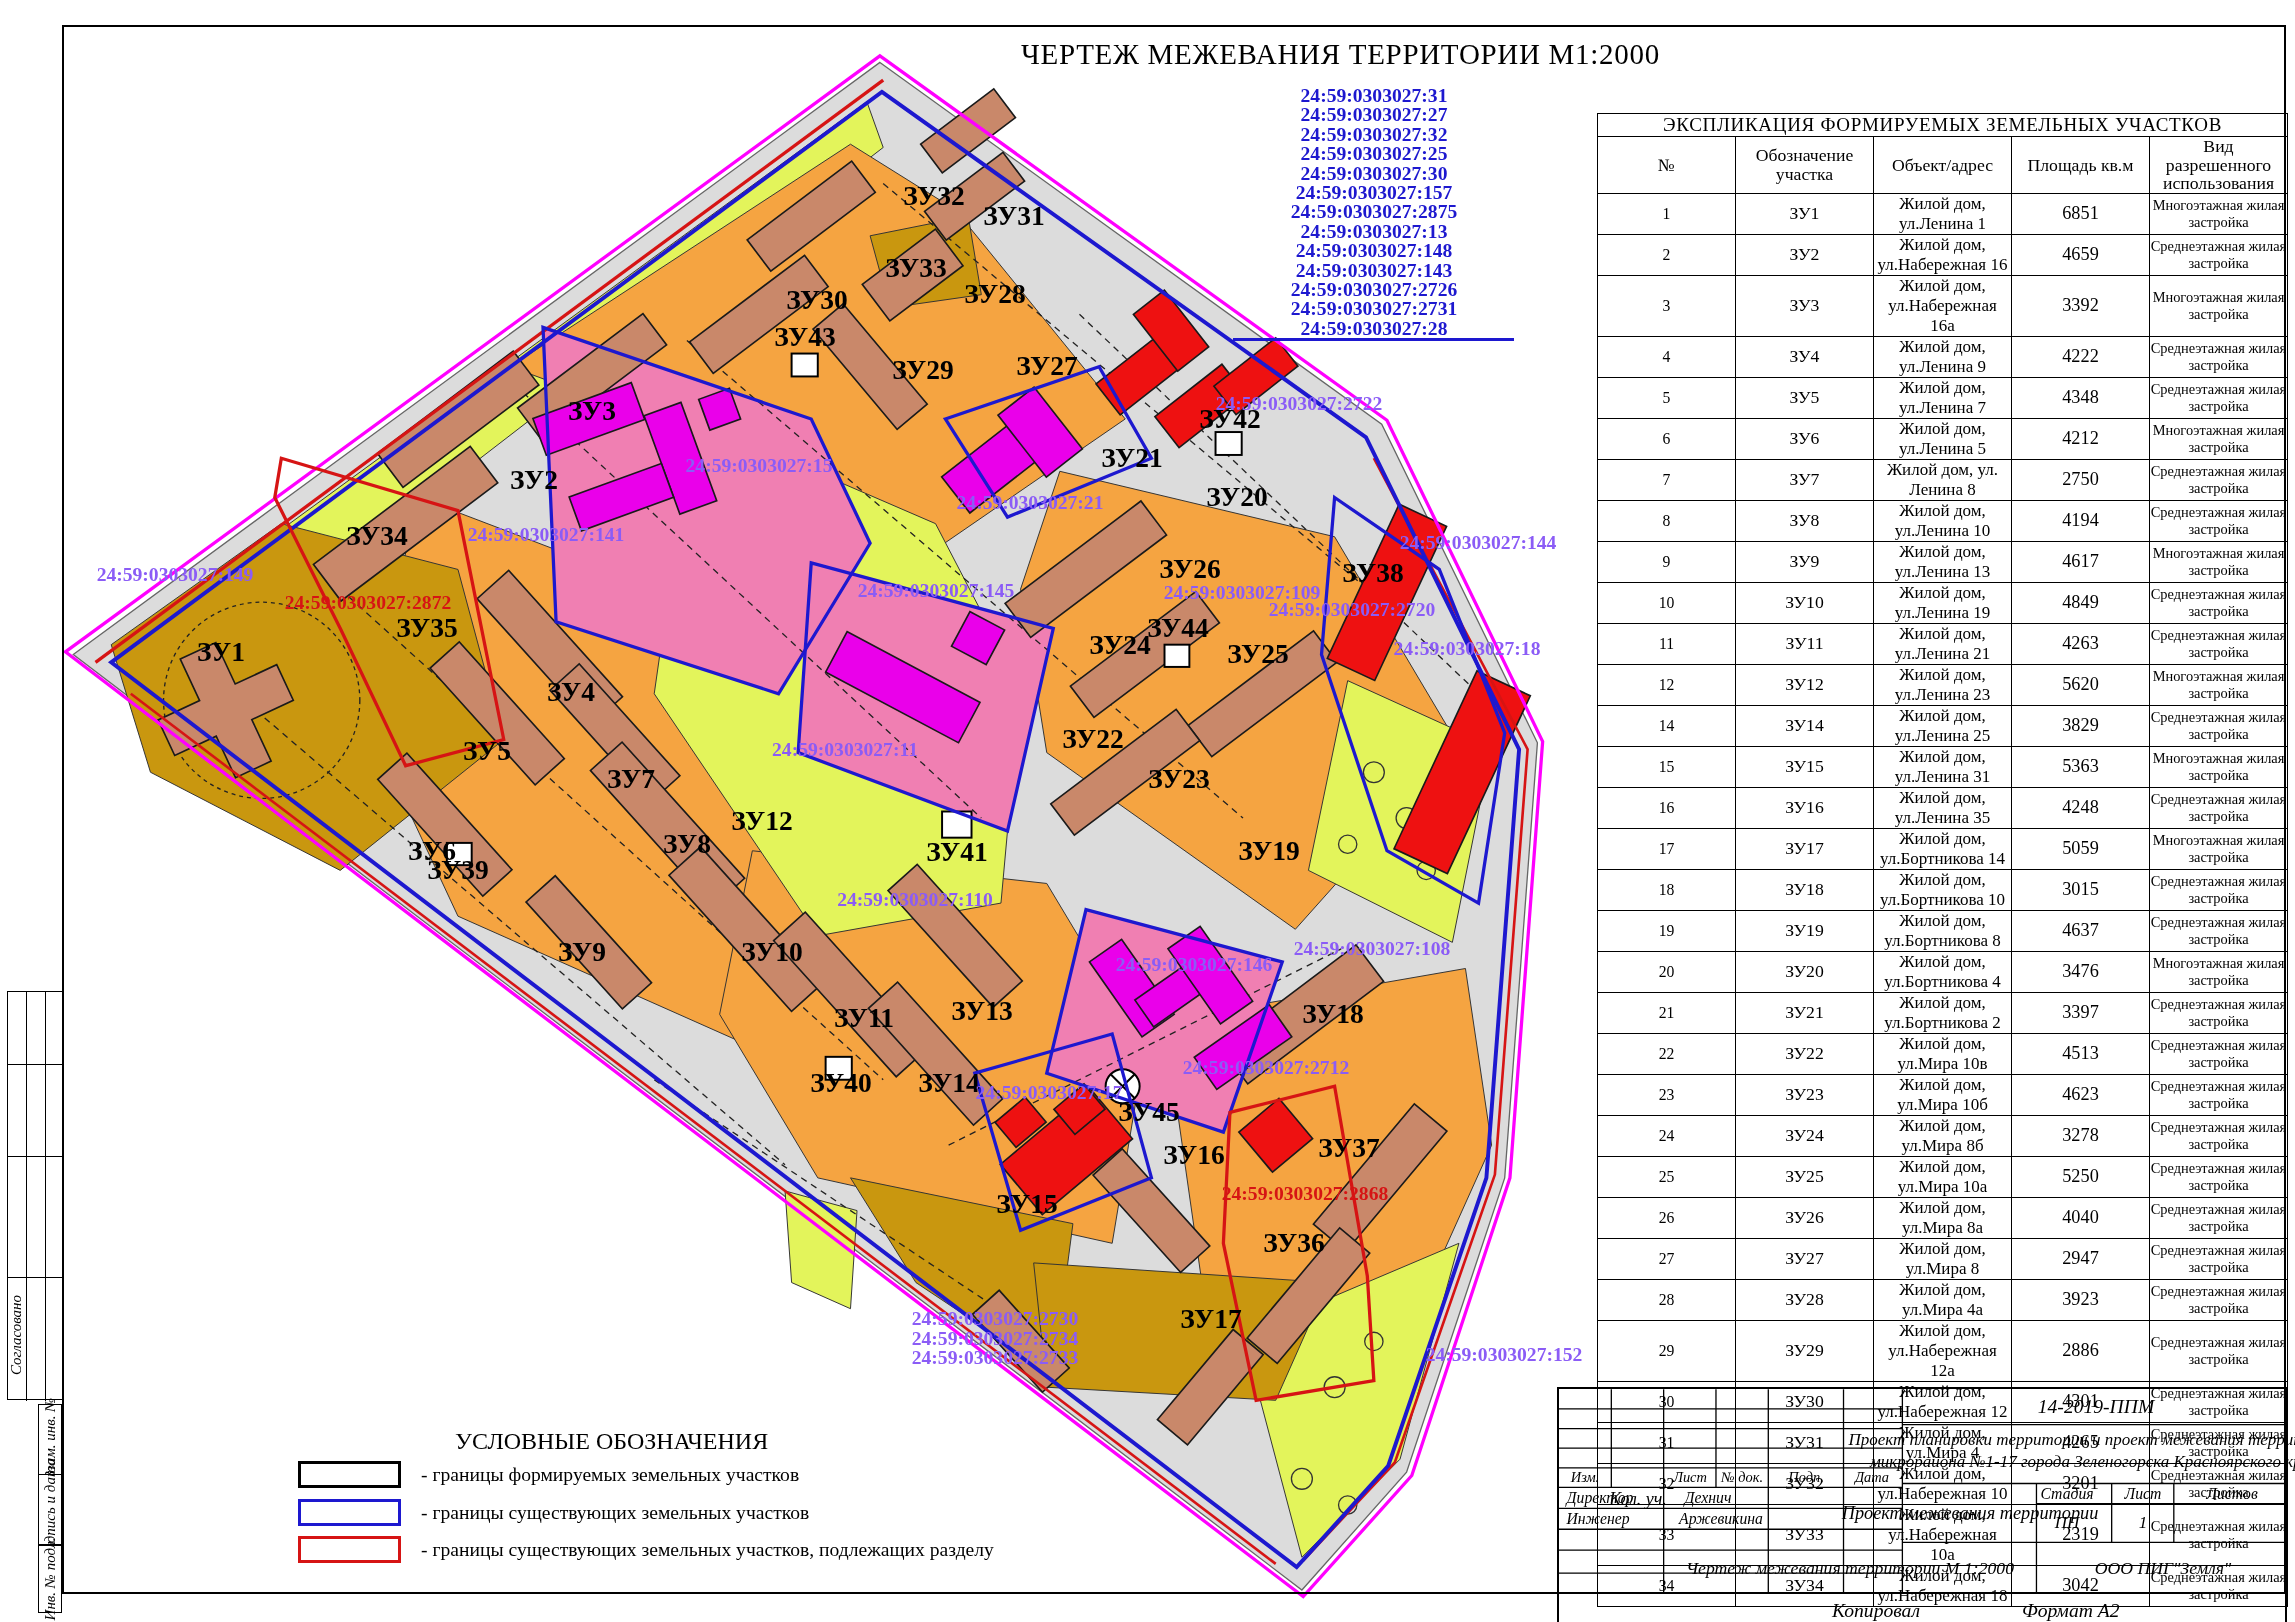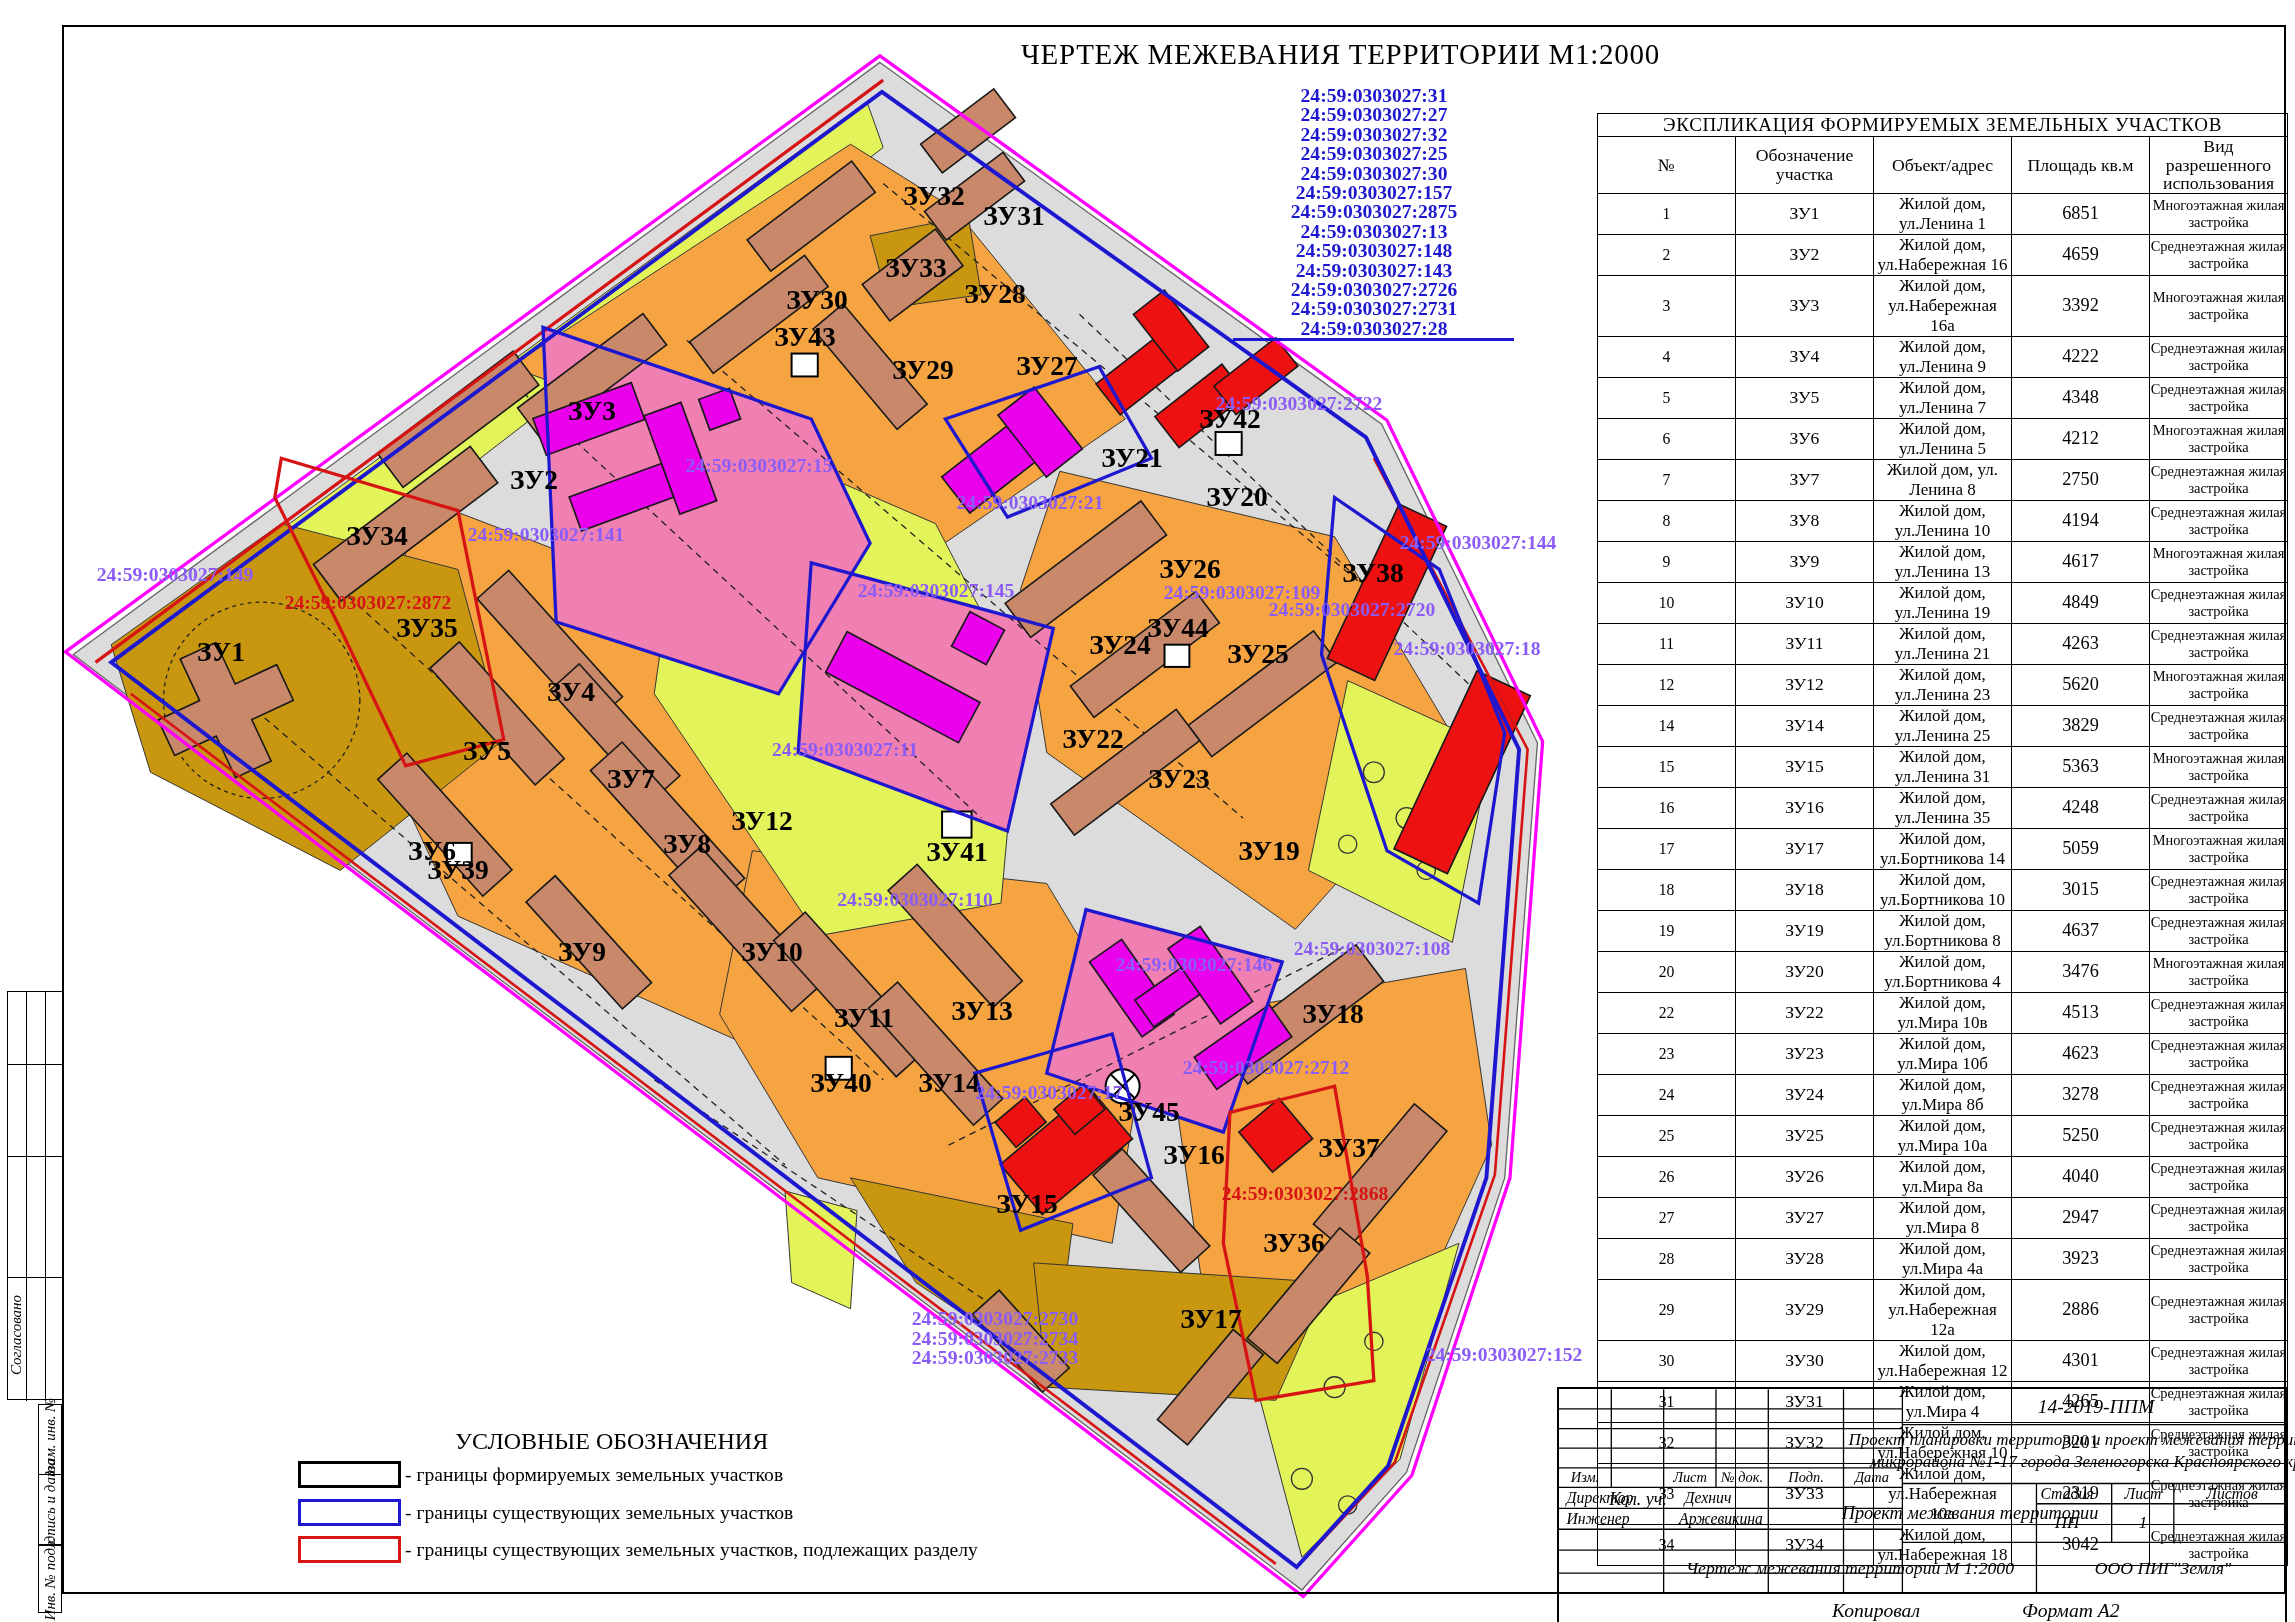--- a/index.html
+++ b/index.html
@@ -26,21 +26,21 @@
   #expl tbody tr{height:26.6px;}
   .c-num{width:24px;font-size:15.7px;text-align:center;}
   .c-des{width:87px;font-size:17.7px;text-align:center;}
   .c-obj{width:291px;font-size:17px;text-align:center;}
   .c-area{width:59px;font-size:18.3px;text-align:center;}
   .c-use{width:230px;font-size:14.4px;text-align:center;}
   
   #legend-heading{left:455px;top:1428px;font-size:24px;color:#000;white-space:nowrap;}
   .legend-row{position:absolute;left:298px;height:26px;white-space:nowrap;}
   .swatch{display:inline-block;width:97px;height:21px;border:3.3px solid #000;background:#fff;vertical-align:middle;}
-  .legend-label{font-size:19.6px;color:#000;margin-left:4px;vertical-align:middle;}
+  .legend-label{font-size:19.6px;color:#000;margin-left:20px;vertical-align:middle;}
   
   #stamp{left:1557px;top:1387px;width:730px;height:247px;border:2px solid #000;box-sizing:border-box;font-style:italic;}
   #stamp .t{position:absolute;transform:translate(-50%,-50%);white-space:nowrap;color:#000;}
   
   .sidebox{border:1.3px solid #000;box-sizing:border-box;background:#fff;}
   .rot{position:absolute;transform:translate(-50%,-50%) rotate(-90deg);font-style:italic;font-size:15px;white-space:nowrap;color:#000;}
   .sline{position:absolute;background:#000;}
   
   .footer-t{position:absolute;font-style:italic;font-size:19.6px;color:#000;white-space:nowrap;}
 </style>
@@ -427,20 +427,27 @@
         <td class="c-obj">Жилой дом, ул.Бортникова 8</td>
         <td class="c-area">4637</td>
         <td class="c-use">Среднеэтажная жилая застройка</td>
       </tr>
       <tr>
         <td class="c-num">20</td>
         <td class="c-des">ЗУ20</td>
         <td class="c-obj">Жилой дом, ул.Бортникова 4</td>
         <td class="c-area">3476</td>
         <td class="c-use">Многоэтажная жилая застройка</td>
+      </tr>
+      <tr>
+        <td class="c-num">21</td>
+        <td class="c-des">ЗУ21</td>
+        <td class="c-obj">Жилой дом, ул.Бортникова 2</td>
+        <td class="c-area">3397</td>
+        <td class="c-use">Среднеэтажная жилая застройка</td>
       </tr>
       <tr>
         <td class="c-num">22</td>
         <td class="c-des">ЗУ22</td>
         <td class="c-obj">Жилой дом, ул.Мира 10в</td>
         <td class="c-area">4513</td>
         <td class="c-use">Среднеэтажная жилая застройка</td>
       </tr>
       <tr>
         <td class="c-num">23</td>

